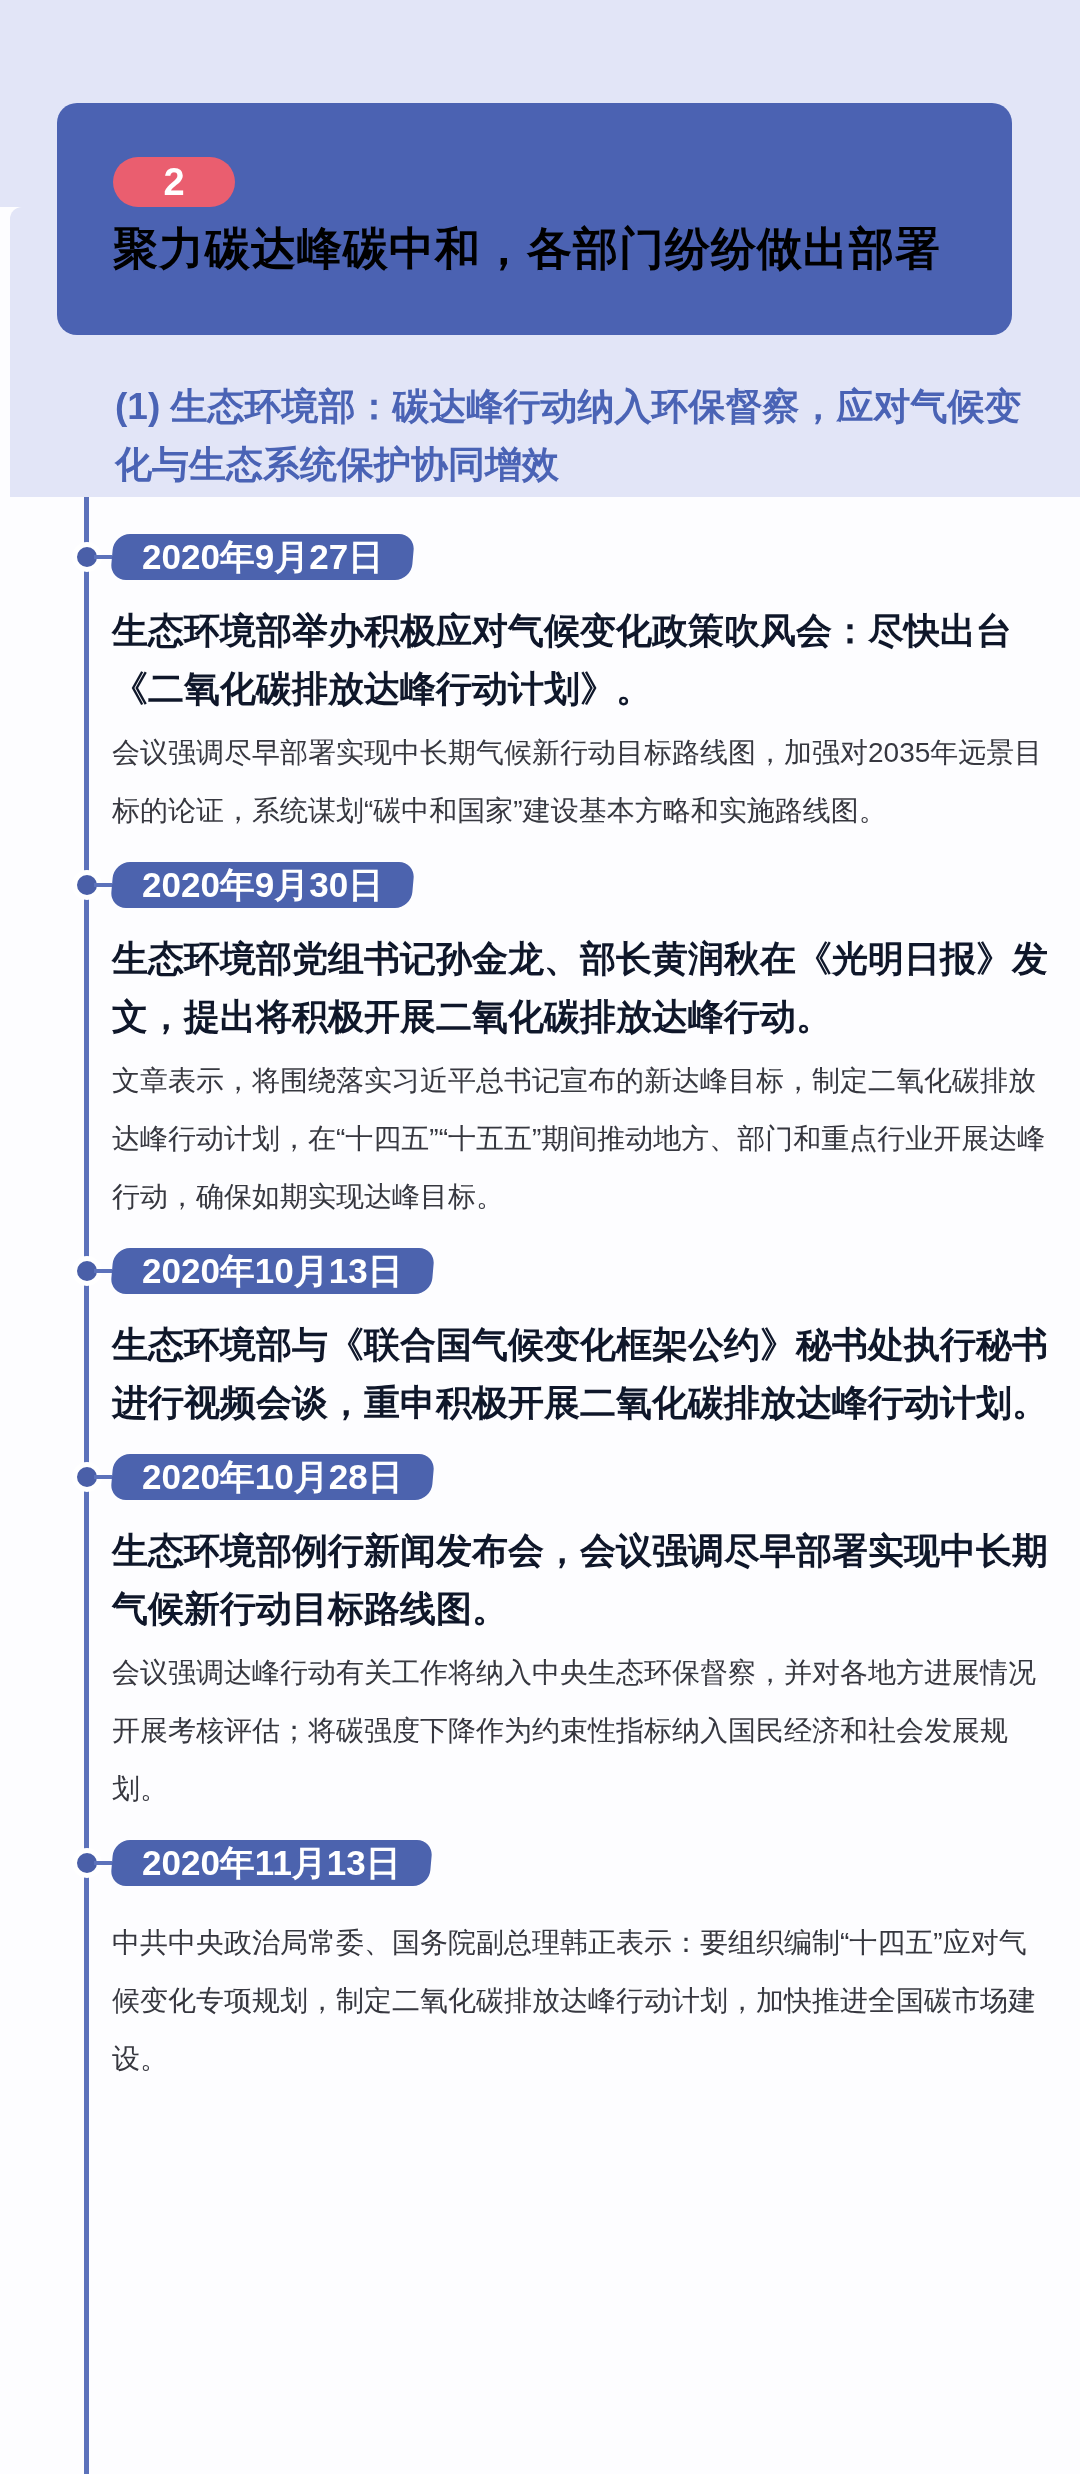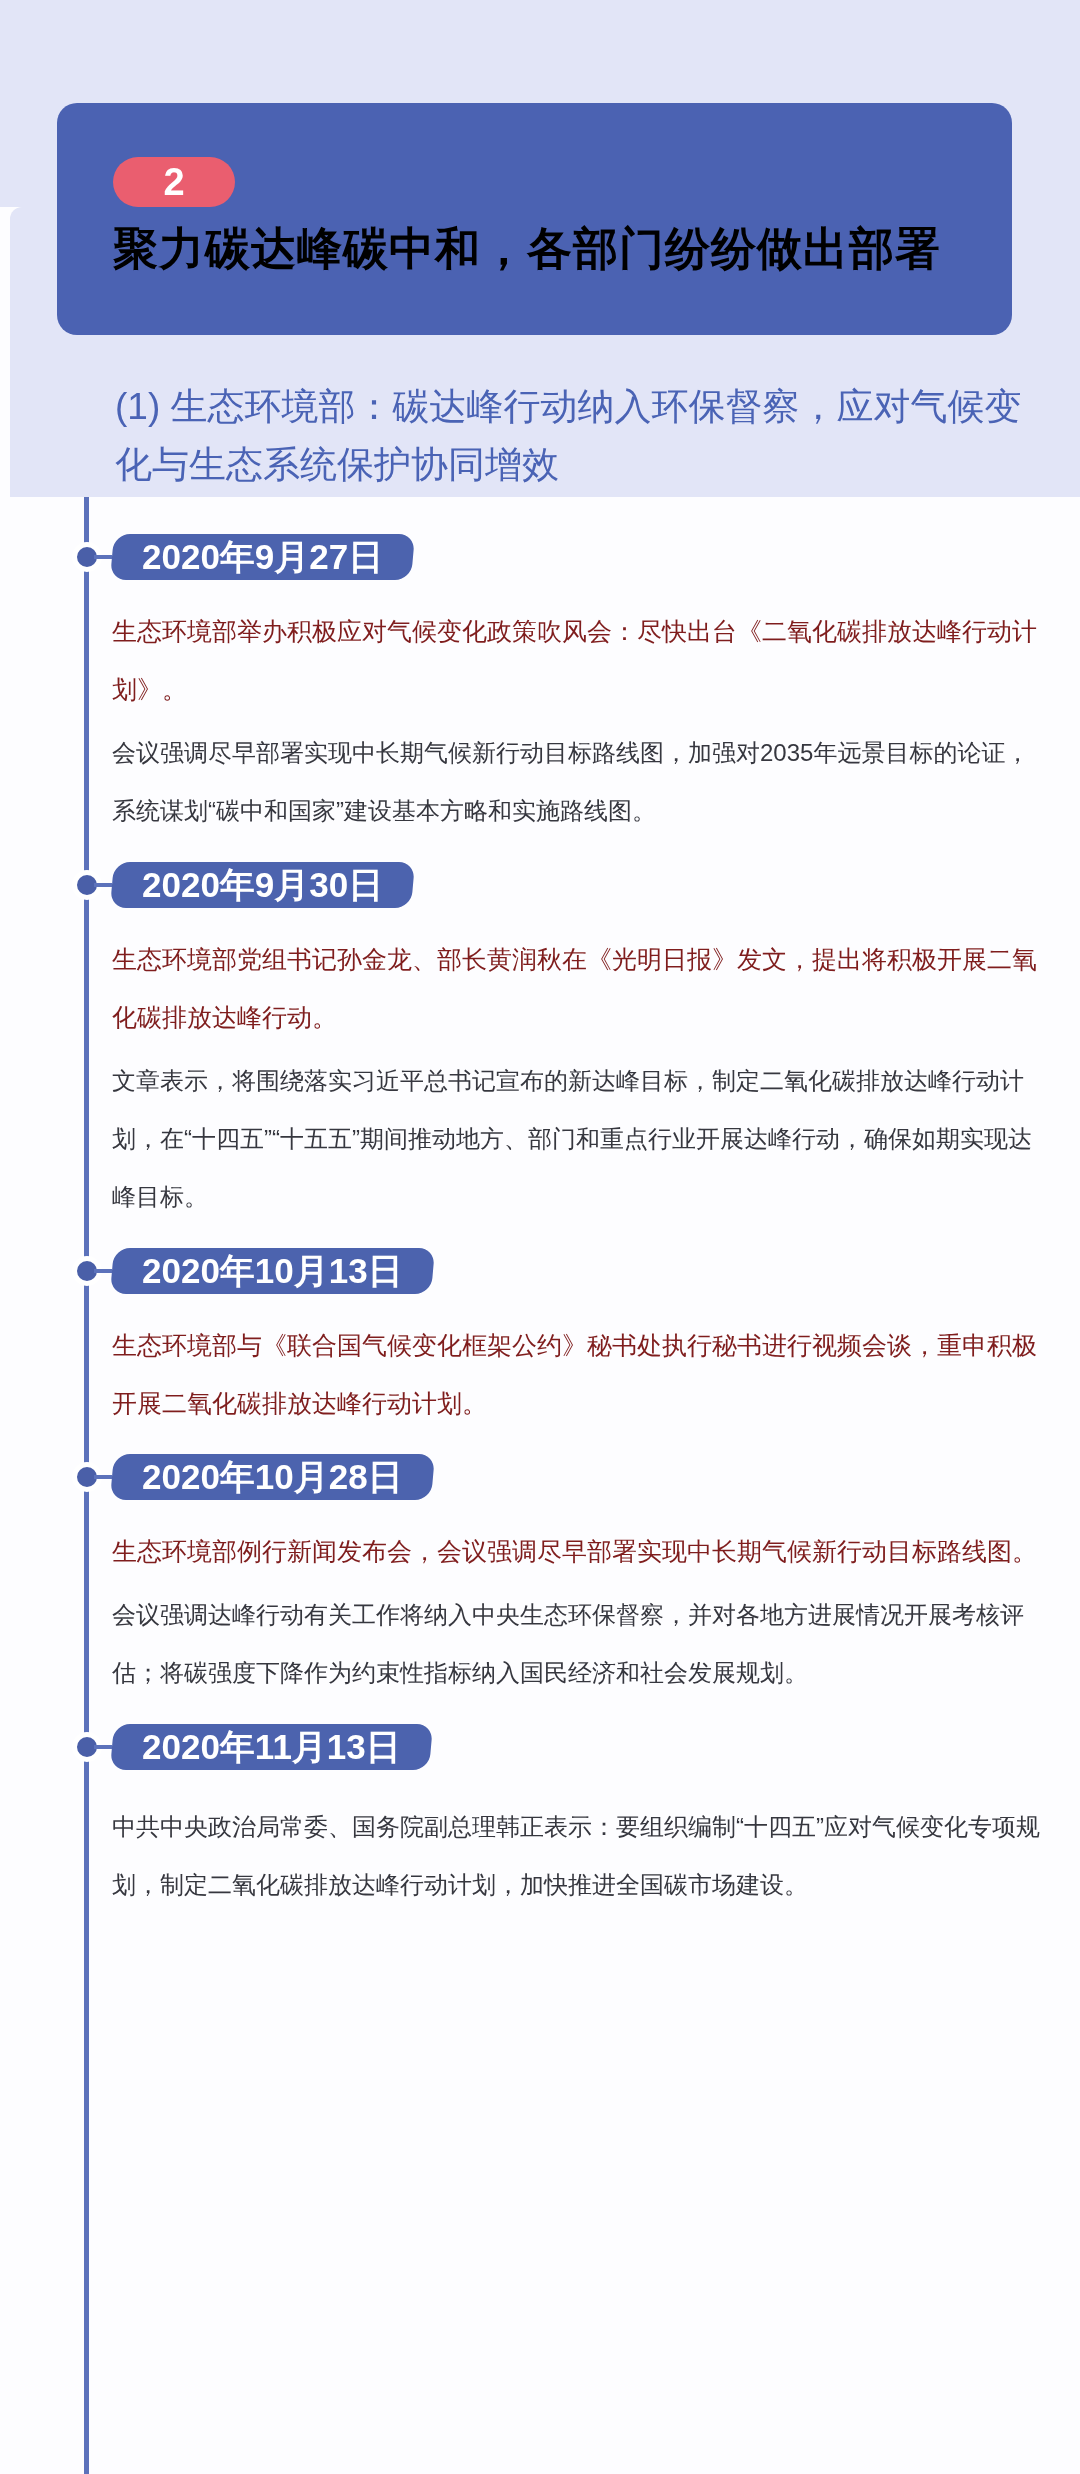--- a/index.html
+++ b/index.html
@@ -11,36 +11,36 @@
   .header-bg-sub{position:absolute;left:10px;top:207px;width:1070px;height:290px;background:#e2e5f7;border-top-left-radius:12px;}
 
   
   .hero-card{position:absolute;left:57px;top:103px;width:955px;height:232px;background:#4b62b2;border-radius:20px;}
   .hero-badge{position:absolute;left:56px;top:54px;width:122px;height:50px;background:#ea5e6f;border-radius:26px;
               color:#ffffff;font-size:38px;font-weight:bold;text-align:center;line-height:50px;}
   .hero-title{position:absolute;left:56px;top:116px;width:880px;color:#000000;font-size:45px;font-weight:bold;
               letter-spacing:1px;white-space:nowrap;}
 
   
-  .subtitle{position:absolute;left:115px;top:378px;width:940px;color:#4a63b5;font-size:37px;font-weight:normal;
+  .subtitle{position:absolute;left:115px;top:378px;width:940px;color:#4a63b5;font-size:37px;font-weight:bold;
             line-height:58px;}
 
   
   .timeline{position:absolute;left:0;top:497px;width:1080px;height:1977px;}
   .tl-line{position:absolute;left:84px;top:0;width:5px;height:1977px;background:#5c72bb;}
   .entries{position:absolute;left:112px;top:37px;width:940px;}
   .entry{position:relative;margin-bottom:22px;}
   .tl-dot{position:absolute;left:-40px;top:8px;width:20px;height:20px;background:#4a5fa8;border:5px solid #ffffff;
           border-radius:50%;box-sizing:content-box;}
   .tl-connector{position:absolute;left:-18px;top:21px;width:18px;height:4px;background:#5c72bb;}
   .date-pill{display:inline-block;background:#4c63ae;border-radius:16px;height:46px;line-height:46px;
              padding:0 30px;transform:skewX(-5deg);margin-bottom:22px;}
   .date-pill span{display:inline-block;transform:skewX(5deg);color:#ffffff;font-size:35px;font-weight:bold;}
-  .headline{color:#7f1d1d;font-size:25px;font-weight:normal;line-height:58px;margin:0;}
-  .body-text{color:#36373f;font-size:24px;line-height:58px;margin:6px 0 0 0;}
+  .headline{color:#0f172a;font-size:36px;font-weight:bold;line-height:58px;margin:0;}
+  .body-text{color:#36373f;font-size:28px;line-height:58px;margin:6px 0 0 0;}
 </style>
 </head>
 <body>
 
 <div class="page">
 
   <div class="header-bg-top"></div>
   <div class="header-bg-sub"></div>
 
   <div class="hero-card">

